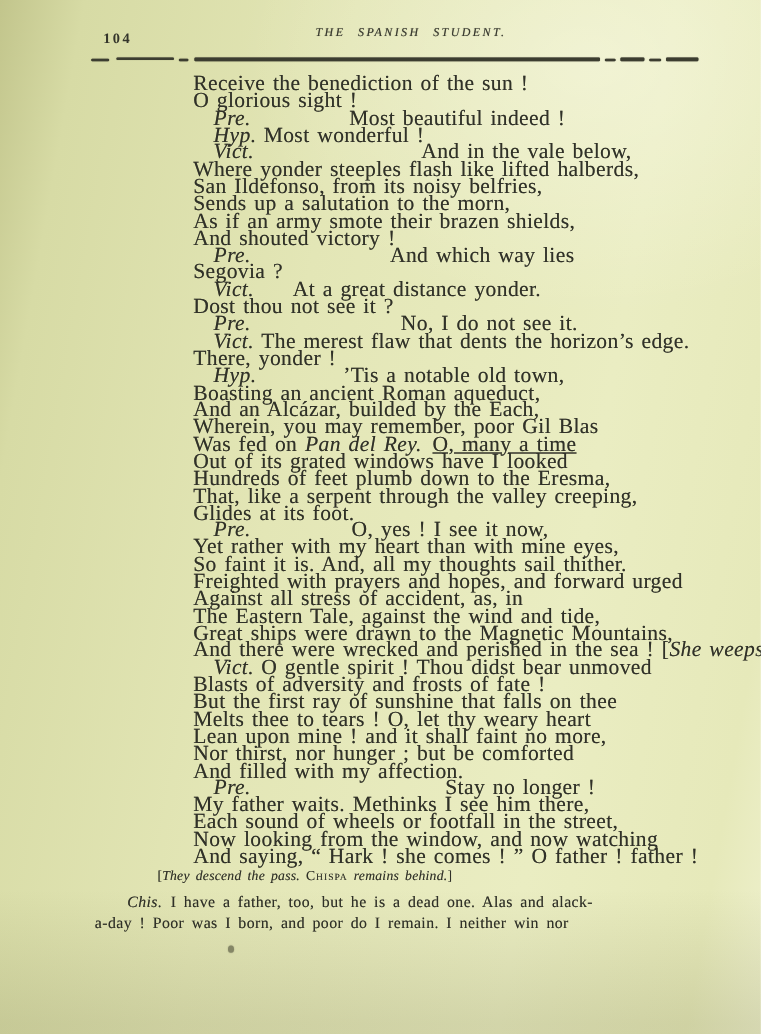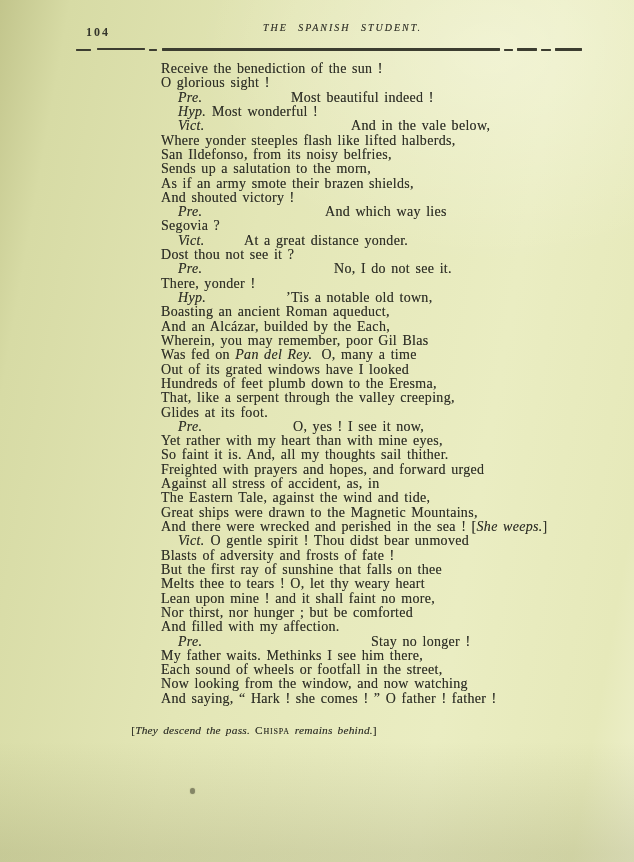--- a/index.html
+++ b/index.html
@@ -33,21 +33,21 @@
   }
   .rule { position: absolute; left: 0; top: 47px; width: 634px; height: 5px; }
   .rule .d {
     position: absolute; background: #3c3d30; border-radius: 1px;
     box-shadow: 0 0 0.6px rgba(60,61,48,0.8);
   }
 
   
   .verse {
     position: absolute; left: 161px; top: 62px; width: 462px;
-    font-size: 14px; line-height: 14.32px;
+    font-size: 18px; line-height: 14.32px;
     letter-spacing: 0.3px; word-spacing: 1.6px;
     text-shadow: 0 0 0.55px rgba(48,49,40,0.55);
     white-space: nowrap;
   }
   .vline { position: relative; height: 14.32px; }
 
   
   .stage {
     position: absolute; left: 0; top: 724px; width: 508px;
     text-align: center;
@@ -104,26 +104,27 @@
       <div class="vline"><span>Where yonder steeples flash like lifted halberds,</span></div>
       <div class="vline"><span>San Ildefonso, from its noisy belfries,</span></div>
       <div class="vline"><span>Sends up a salutation to the morn,</span></div>
       <div class="vline"><span>As if an army smote their brazen shields,</span></div>
       <div class="vline"><span>And shouted victory !</span></div>
       <div class="vline" style="padding-left: 17px;"><span class="it">Pre.</span><span style="position: absolute; left: 164px;">And which way lies</span></div>
       <div class="vline"><span>Segovia ?</span></div>
       <div class="vline" style="padding-left: 17px;"><span class="it">Vict.</span><span style="position: absolute; left: 83px;">At a great distance yonder.</span></div>
       <div class="vline"><span>Dost thou not see it ?</span></div>
       <div class="vline" style="padding-left: 17px;"><span class="it">Pre.</span><span style="position: absolute; left: 173px;">No, I do not see it.</span></div>
+      <div class="vline" style="padding-left: 17px;"><span class="it">Vict.</span><span style="margin-left: 6px;">The merest flaw that dents the horizon’s edge.</span></div>
       <div class="vline"><span>There, yonder !</span></div>
       <div class="vline" style="padding-left: 17px;"><span class="it">Hyp.</span><span style="position: absolute; left: 125px;">’Tis a notable old town,</span></div>
       <div class="vline"><span>Boasting an ancient Roman aqueduct,</span></div>
       <div class="vline"><span>And an Alcázar, builded by the Each,</span></div>
       <div class="vline"><span>Wherein, you may remember, poor Gil Blas</span></div>
-      <div class="vline"><span>Was fed on </span><span class="it">Pan del Rey.</span><span style="margin-left: 9px;">O, many a time</span></div>
+      <div class="vline"><span>Was fed on </span><span class="it">Pan del Rey.</span><span style="margin-left: 9px; text-decoration: underline;">O, many a time</span></div>
       <div class="vline"><span>Out of its grated windows have I looked</span></div>
       <div class="vline"><span>Hundreds of feet plumb down to the Eresma,</span></div>
       <div class="vline"><span>That, like a serpent through the valley creeping,</span></div>
       <div class="vline"><span>Glides at its foot.</span></div>
       <div class="vline" style="padding-left: 17px;"><span class="it">Pre.</span><span style="position: absolute; left: 132px;">O, yes !  I see it now,</span></div>
       <div class="vline"><span>Yet rather with my heart than with mine eyes,</span></div>
       <div class="vline"><span>So faint it is.  And, all my thoughts sail thither.</span></div>
       <div class="vline"><span>Freighted with prayers and hopes, and forward urged</span></div>
       <div class="vline"><span>Against all stress of accident, as, in</span></div>
       <div class="vline"><span>The Eastern Tale, against the wind and tide,</span></div>
@@ -138,16 +139,20 @@
       <div class="vline"><span>And filled with my affection.</span></div>
       <div class="vline" style="padding-left: 17px;"><span class="it">Pre.</span><span style="position: absolute; left: 210px;">Stay no longer !</span></div>
       <div class="vline"><span>My father waits.  Methinks I see him there,</span></div>
       <div class="vline"><span>Each sound of wheels or footfall in the street,</span></div>
       <div class="vline"><span>Now looking from the window, and now watching</span></div>
       <div class="vline"><span>And saying, “ Hark ! she comes ! ”  O father ! father !</span></div>
     </div>
 
   <div class="stage"><span>[</span><span class="it">They descend the pass.</span><span>  </span><span class="sc">Chispa</span><span class="it"> remains behind.</span><span>]</span></div>
 
+  <div class="prose">
+      <div class="pline" style="padding-left: 27px;"><span class="it">Chis.</span><span style="margin-left: 7px;">I have a father, too, but he is a dead one.  Alas and alack-</span></div>
+      <div class="pline"><span>a-day !  Poor was I born, and poor do I remain.  I neither win nor</span></div>
+    </div>
 
   <div class="speck"></div>
 
 </div>
 
 </body></html>

